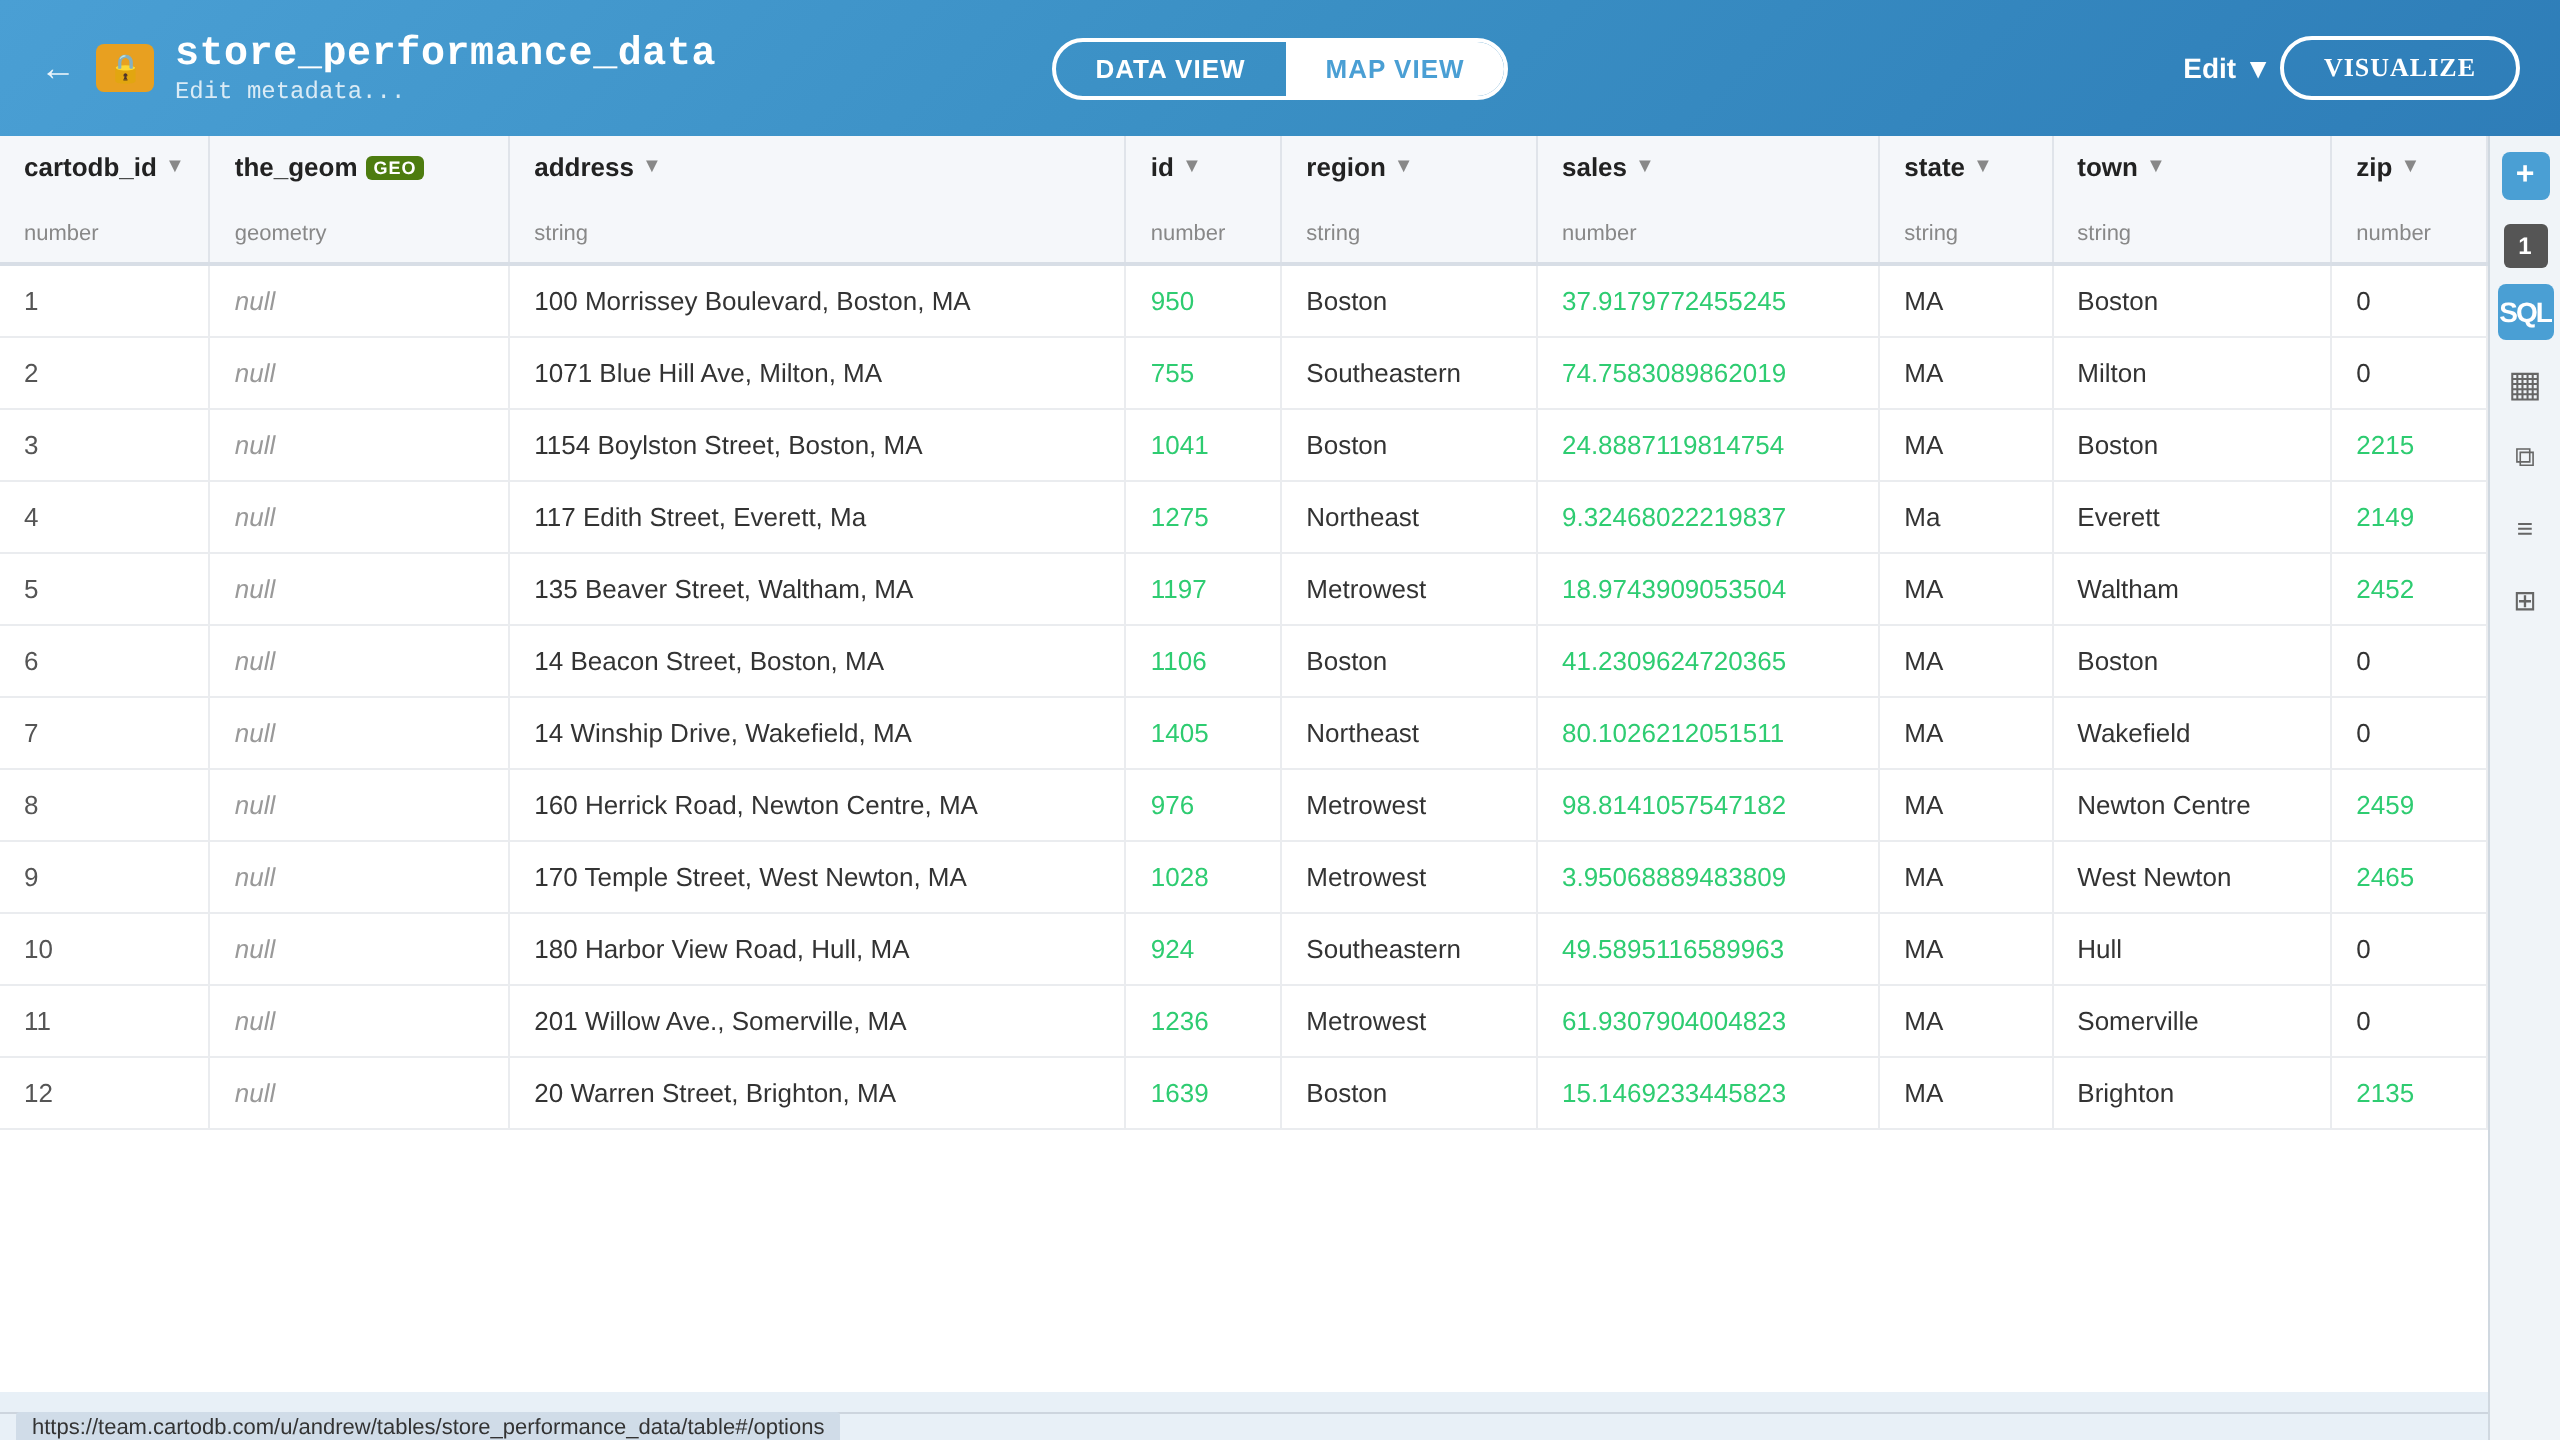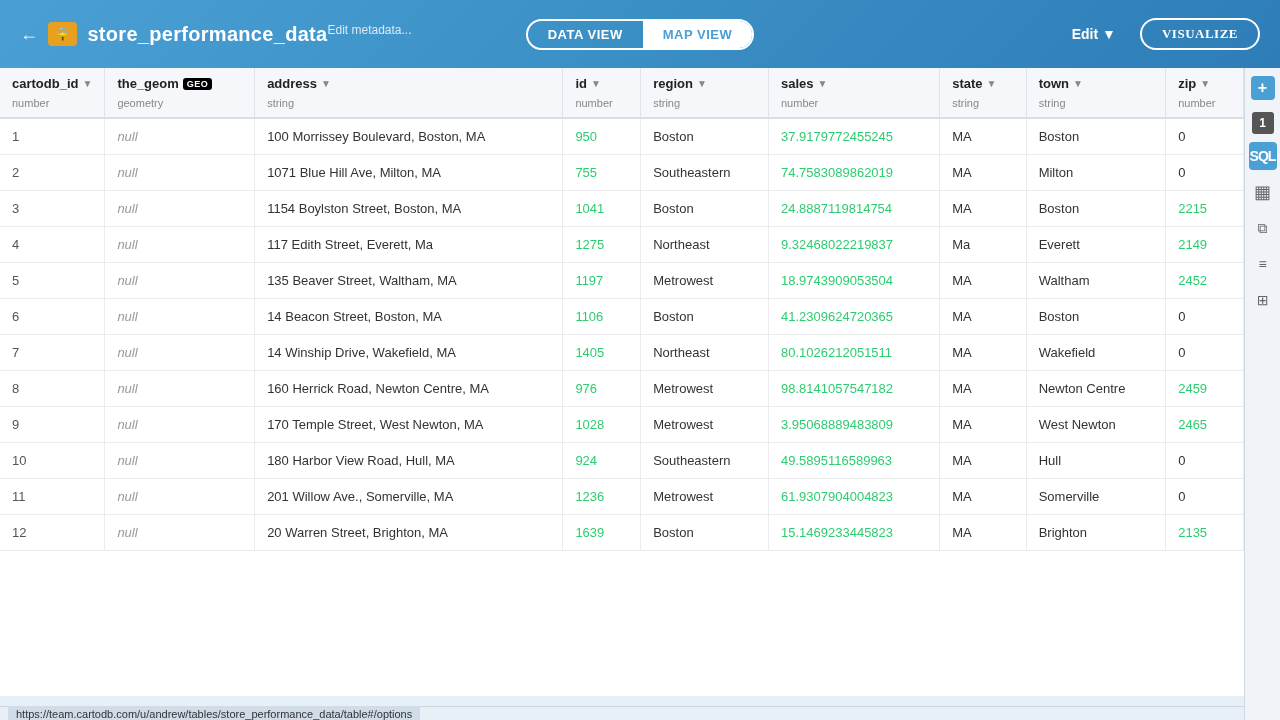--- a/index.html
+++ b/index.html
@@ -28,21 +28,21 @@
     }
     .lock-icon-wrap {
       background: #e8a020;
       border-radius: 4px;
       padding: 4px 6px;
       display: flex;
       align-items: center;
       justify-content: center;
     }
     .lock-icon-wrap span { color: white; font-size: 14px; }
-    .title-group { display: flex; flex-direction: row; }
+    .title-group { display: flex; flex-direction: column; font-family: Liberation Mono, monospace; }
     .dataset-title {
       color: white;
       font-size: 20px;
       font-weight: 600;
       letter-spacing: 0.3px;
     }
     .edit-metadata {
       color: rgba(255,255,255,0.8);
       font-size: 12px;
       cursor: pointer;
@@ -71,21 +71,21 @@
       background: transparent;
       color: white;
     }
     .view-btn.inactive {
       background: white;
       color: #4a9fd4;
     }
     .header-right {
       display: flex;
       align-items: center;
-      gap: 24px;
+      gap: 4px;
       flex: 1;
       justify-content: flex-end;
     }
     .edit-btn {
       color: white;
       font-size: 14px;
       font-weight: 600;
       cursor: pointer;
       display: flex;
       align-items: center;
@@ -201,24 +201,24 @@
       display: flex;
       align-items: center;
       gap: 4px;
       font-size: 13px;
       color: #222;
     }
     th .col-type {
       font-size: 11px;
       color: #888;
       font-weight: 400;
-      margin-top: 6px;
+      margin-top: 20px;
     }
     th .geo-badge {
-      background: #000000;
+      background: #4d7c0f;
       color: white;
       font-size: 9px;
       padding: 1px 4px;
       border-radius: 3px;
       font-weight: 700;
       letter-spacing: 0.5px;
     }
     th .sort-arrow {
       color: #888;
       font-size: 10px;

